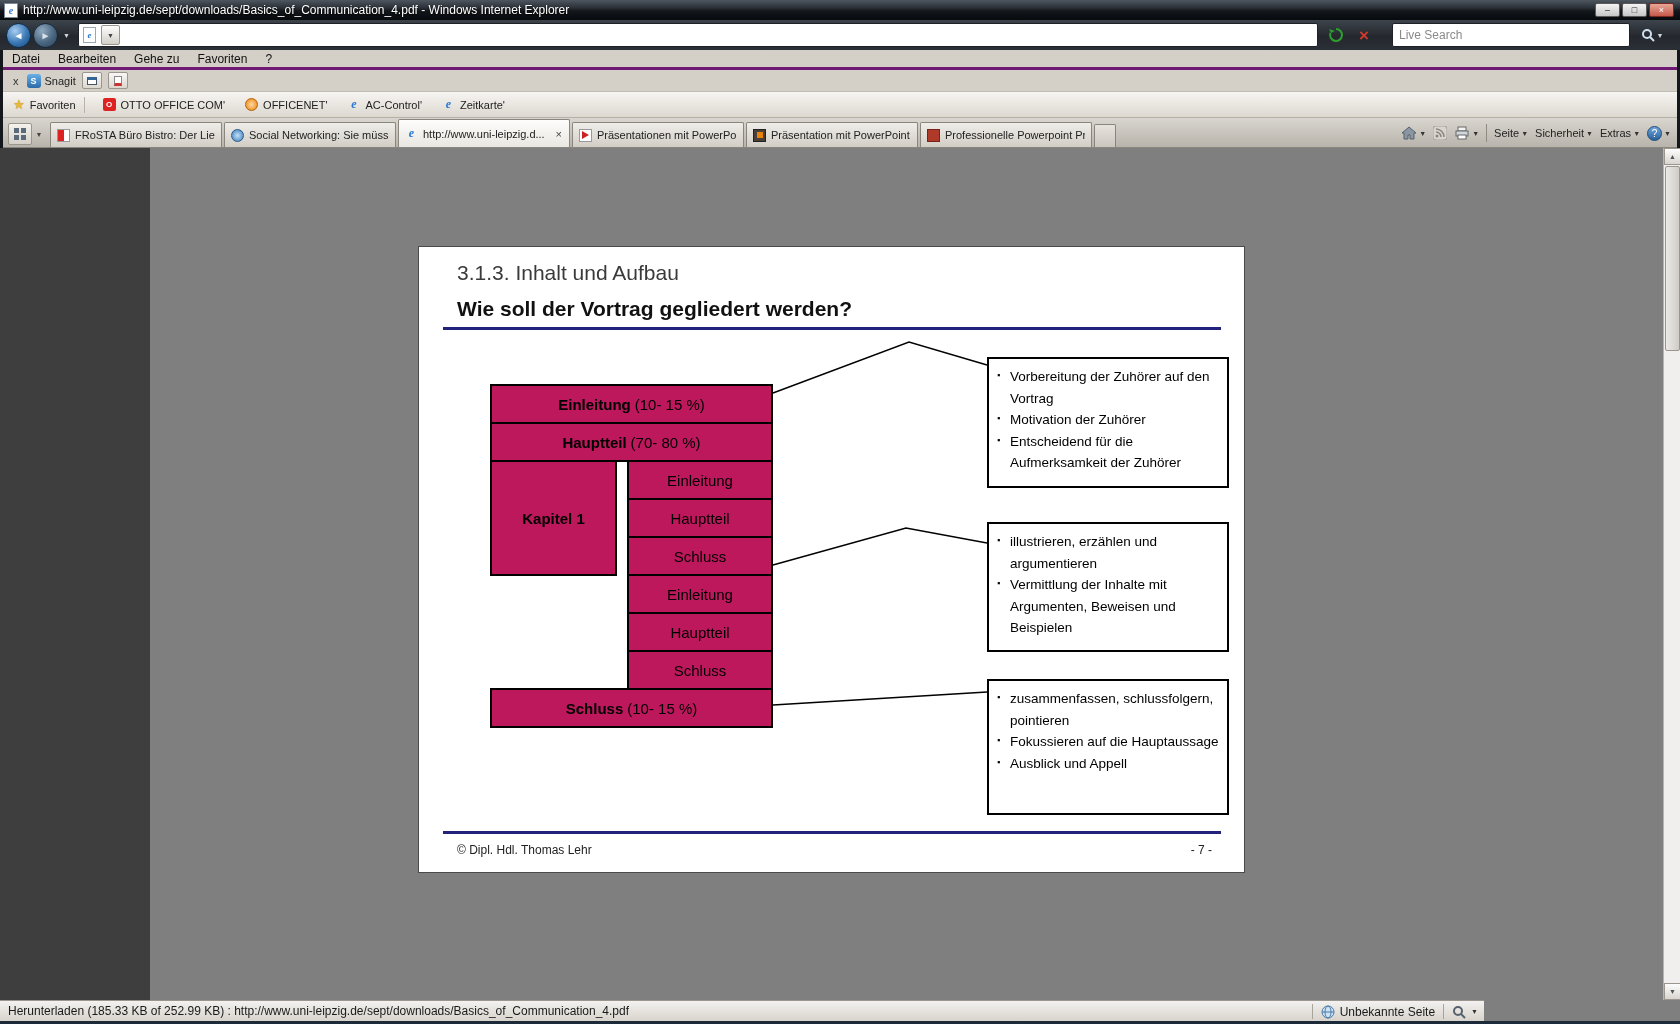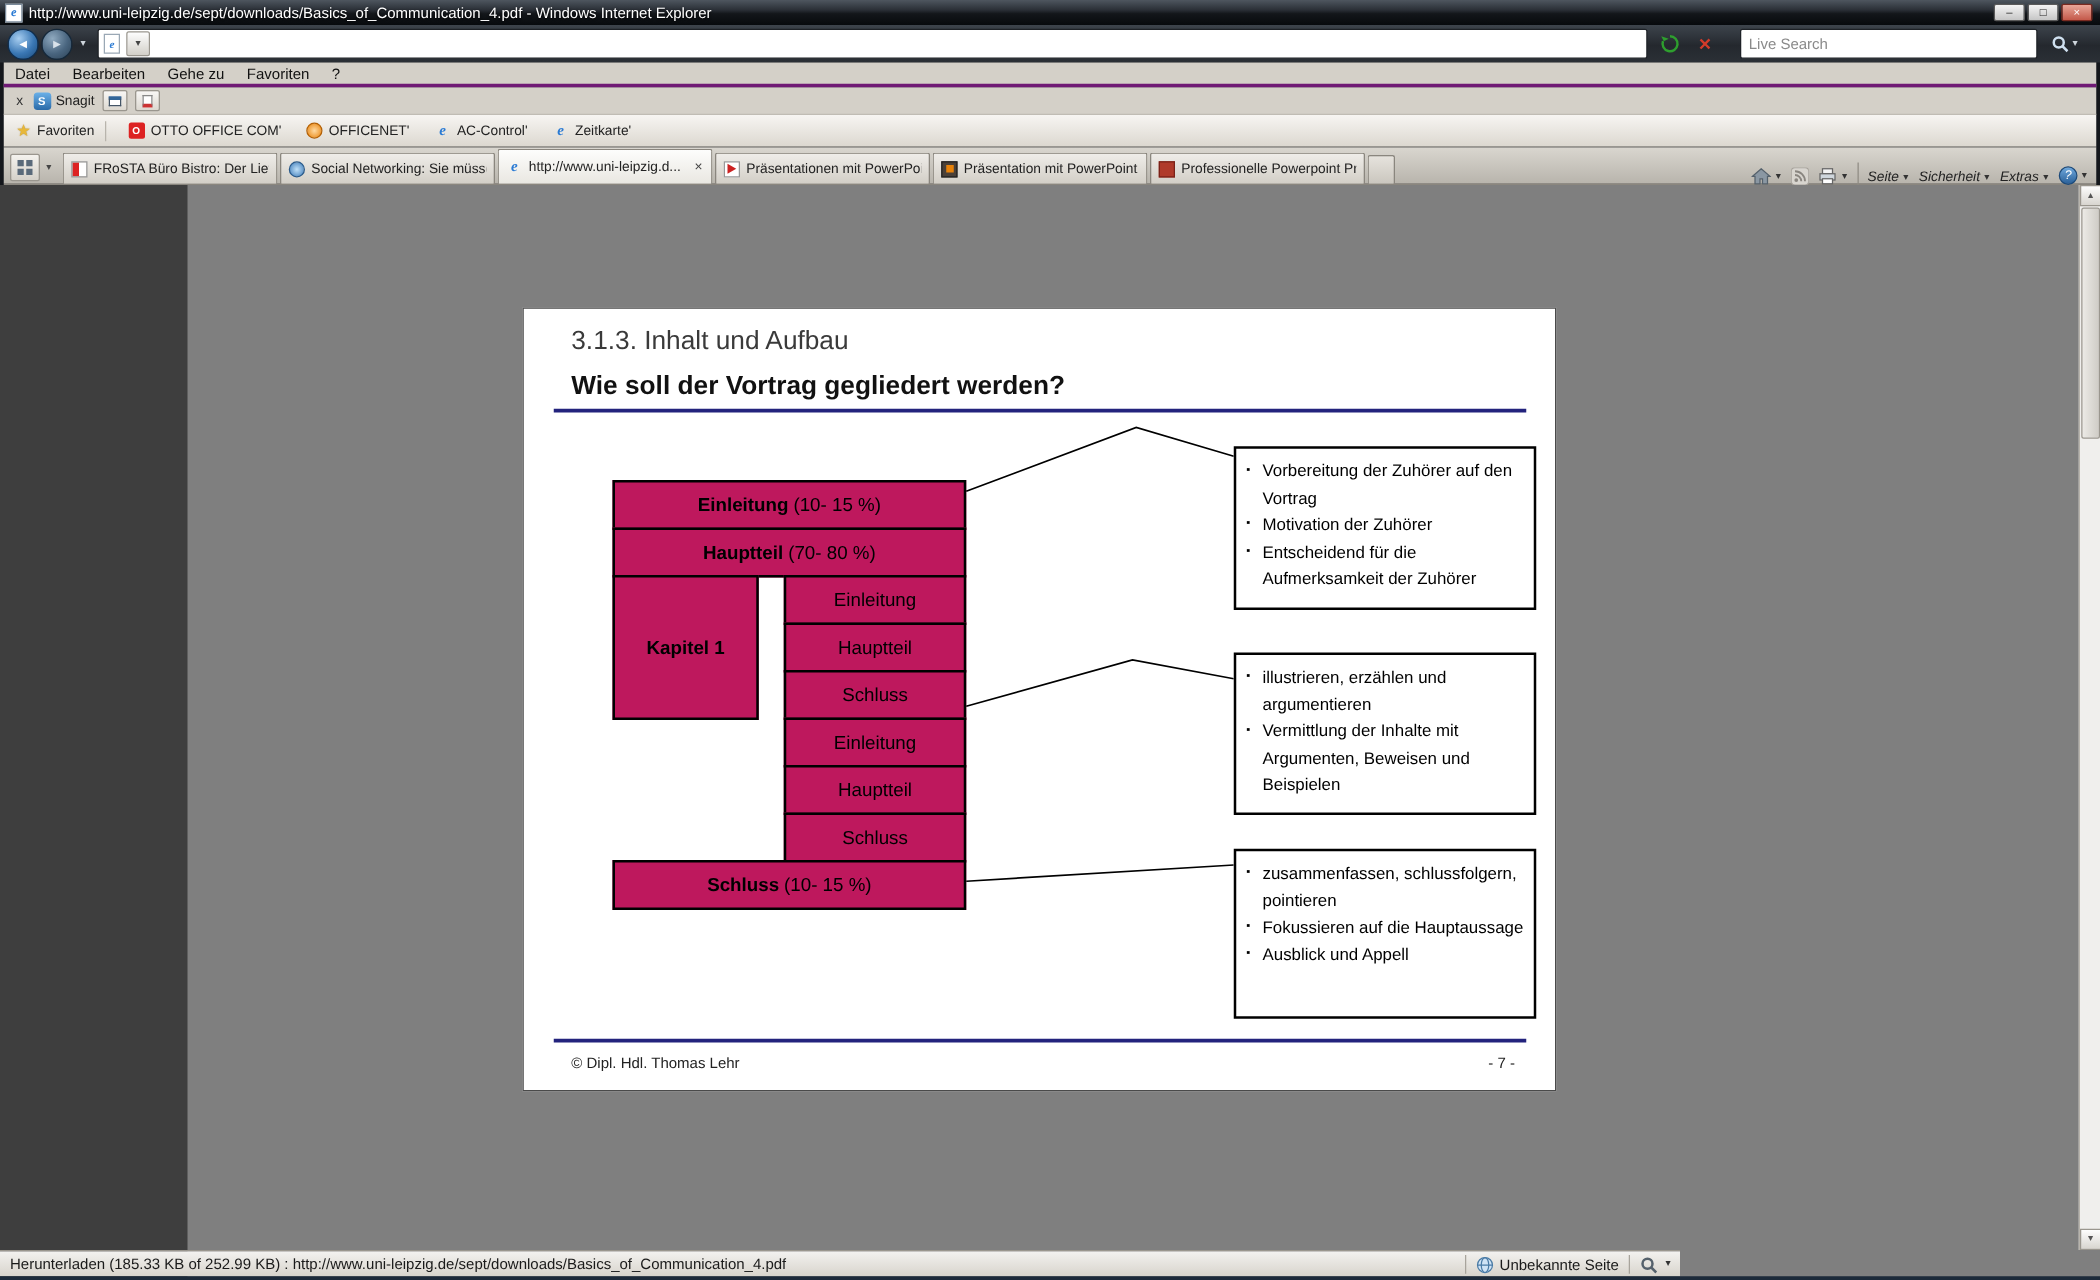--- a/index.html
+++ b/index.html
@@ -89,21 +89,21 @@
     border:1px solid #8a867e; border-bottom:none; border-radius:2px 2px 0 0; }
   .tico { width:13px; height:13px; flex:0 0 auto; display:flex; align-items:center; justify-content:center; }
   .tico.frosta { background:linear-gradient(90deg,#d22 50%,#fff 50%); border:1px solid #999; }
   .tico.globe { border-radius:50%; background:radial-gradient(#bfe0f8,#3d7ab8); border:1px solid #2a5a8a; }
   .tico.iee { color:#2b7bd4; font-size:12px; font-weight:bold; font-style:italic; font-family:"Liberation Serif",serif; }
   .tico.ppt1 { background:#fff; border:1px solid #999; }
   .tri { width:0; height:0; border-left:7px solid #c22; border-top:4px solid transparent; border-bottom:4px solid transparent; }
   .tico.ppt2 { background:#4a4038; border:1px solid #222; }
   .tico.ppt2 i { width:6px; height:6px; background:#e8820a; display:block; }
   .tico.ppt3 { background:#b03a2a; border:1px solid #7a2218; }
-  .tabtools { position:absolute; right:6px; top:0; height:30px; display:flex; align-items:flex-end; gap:7px; font-size:11px; color:#222;font-style:italic; }
+  .tabtools { position:absolute; right:6px; top:0; height:30px; display:flex; align-items:center; gap:7px; font-size:11px; color:#222; }
   .tool { display:flex; align-items:center; gap:2px; }
   .caret { font-size:7px; color:#333; }
   .toolsep { width:1px; height:18px; background:#8f8b83; }
   .helpbtn { width:15px; height:15px; border-radius:50%; background:linear-gradient(#6fa8dc,#2a6099);
     color:#fff; font-size:10px; display:flex; align-items:center; justify-content:center; border:1px solid #1c4a7a; }
 
   
   .contentarea { position:absolute; left:0; top:148px; width:1680px; height:852px; background:#7f7f7f; }
   .sidestrip { position:absolute; left:0; top:0; width:150px; height:984px; background:#3e3e3e; }
   .bloglabel { position:absolute; left:38px; bottom:26px; color:#b8b8b8; font-size:11px; }
@@ -127,21 +127,21 @@
   .bullet { display:flex; }
   .bullet .mk { width:13px; font-size:9px; padding-top:4px; flex:0 0 auto; }
   .bullet .tx { flex:1; font-size:13.5px; line-height:1.6; color:#000; }
   .connectors { position:absolute; left:0; top:0; width:825px; height:625px; pointer-events:none; }
   .foot { position:absolute; top:596px; font-size:12px; color:#222; }
   .foot.author { left:38px; }
   .foot.center { left:24px; width:778px; text-align:center; }
   .foot.pagenum { right:32px; }
 
   
-  .statusbar { position:absolute; left:0; top:1000px; width:1344px; height:21px;
+  .statusbar { position:absolute; left:0; top:1000px; width:1484px; height:21px;
     background:linear-gradient(#f3f2f0,#d8d4cc); border-top:1px solid #9a968e;
     display:flex; align-items:center; font-size:12px; color:#1a1a1a; }
   .statustext { padding-left:8px; white-space:nowrap; overflow:hidden; }
   .statusright { position:absolute; right:6px; top:0; height:21px; display:flex; align-items:center; gap:8px; }
   .statussep { width:1px; height:15px; background:#a8a49c; }
   .zoneseg { display:flex; align-items:center; gap:5px; }
   .bottomframe { position:absolute; left:0; top:1021px; width:1680px; height:3px; background:#1c2a3a; }
 </style>
 </head>
 <body>
@@ -323,21 +323,21 @@
     <div class="rule top"></div>
 
     <div class="cell" style="left:71px; top:137px; width:283px; height:40px;">
       <b>Einleitung</b>
       <span>(10- 15 %)</span>
     </div>
     <div class="cell" style="left:71px; top:175px; width:283px; height:40px;">
       <b>Hauptteil</b>
       <span>(70- 80 %)</span>
     </div>
-    <div class="cell" style="left:71px; top:213px; width:117px; height:116px; font-weight:bold;">Kapitel 1</div>
+    <div class="cell" style="left:71px; top:213px; width:127px; height:116px; font-weight:bold;">Kapitel 1</div>
     <div class="cell" style="left:208px; top:213px; width:146px; height:40px;">Einleitung</div>
     <div class="cell" style="left:208px; top:251px; width:146px; height:40px;">Hauptteil</div>
     <div class="cell" style="left:208px; top:289px; width:146px; height:40px;">Schluss</div>
     <div class="cell" style="left:208px; top:327px; width:146px; height:40px;">Einleitung</div>
     <div class="cell" style="left:208px; top:365px; width:146px; height:40px;">Hauptteil</div>
     <div class="cell" style="left:208px; top:403px; width:146px; height:40px;">Schluss</div>
     <div class="cell" style="left:71px; top:441px; width:283px; height:40px;">
       <b>Schluss</b>
       <span>(10- 15 %)</span>
     </div>

